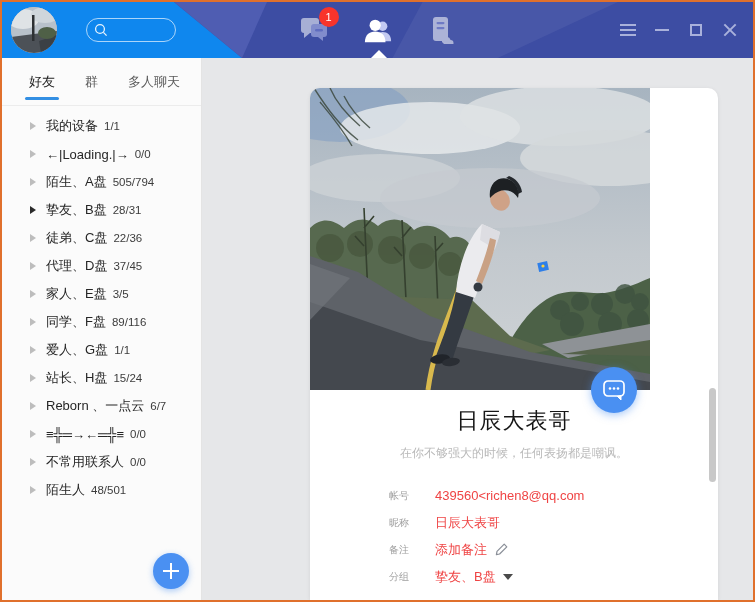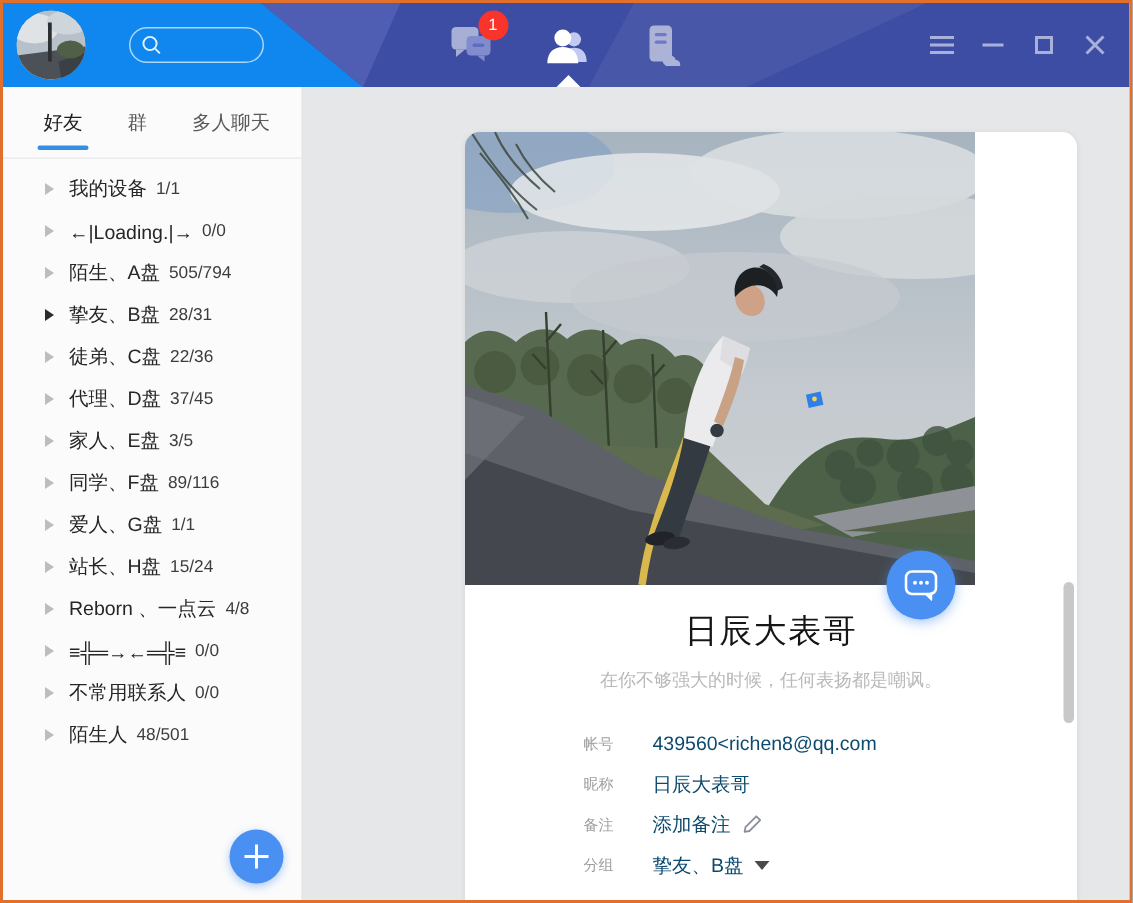--- a/index.html
+++ b/index.html
@@ -98,21 +98,21 @@
     justify-content:center; cursor:pointer; box-shadow:0 2px 8px rgba(74,144,242,.5); }
   .scroll-thumb{ position:absolute; right:2px; top:300px; width:7px; height:94px;
     border-radius:4px; background:#c8c8c8; cursor:pointer; }
 
   .profile-name{ margin-top:16px; text-align:center; font-size:22px;
     color:#161616; letter-spacing:1px; }
   .profile-sig{ margin-top:9px; text-align:center; font-size:12px; color:#b9b9b9; }
   .fields{ margin-top:20px; margin-left:79px; }
   .field-row{ display:flex; align-items:center; height:27px; }
   .field-label{ width:30px; font-size:10px; color:#9e9e9e; flex:none; }
-  .field-value{ margin-left:16px; font-size:13px; color:#0c4a6e; white-space:nowrap; }
+  .field-value{ margin-left:16px; font-size:13px; color:#ef4444; white-space:nowrap; }
   .field-icon{ margin-left:7px; display:flex; align-items:center; cursor:pointer; }
   .caret-down{ width:0; height:0; border-left:5px solid transparent;
     border-right:5px solid transparent; border-top:6px solid #4a4a4a; }
 </style>
 </head>
 <body>
 
 <div class="window">
 
   <div class="header">
@@ -263,21 +263,21 @@
 
           <div class="group-row">
             <span class="tri"></span>
             <span class="group-name">站长、H盘</span>
             <span class="group-count">15/24</span>
           </div>
 
           <div class="group-row">
             <span class="tri"></span>
             <span class="group-name">Reborn 、一点云</span>
-            <span class="group-count">4/8</span>
+            <span class="group-count">6/7</span>
           </div>
 
           <div class="group-row">
             <span class="tri"></span>
             <span class="group-name">≡╬═→←═╬≡</span>
             <span class="group-count">0/0</span>
           </div>
 
 
           <div class="group-row">

